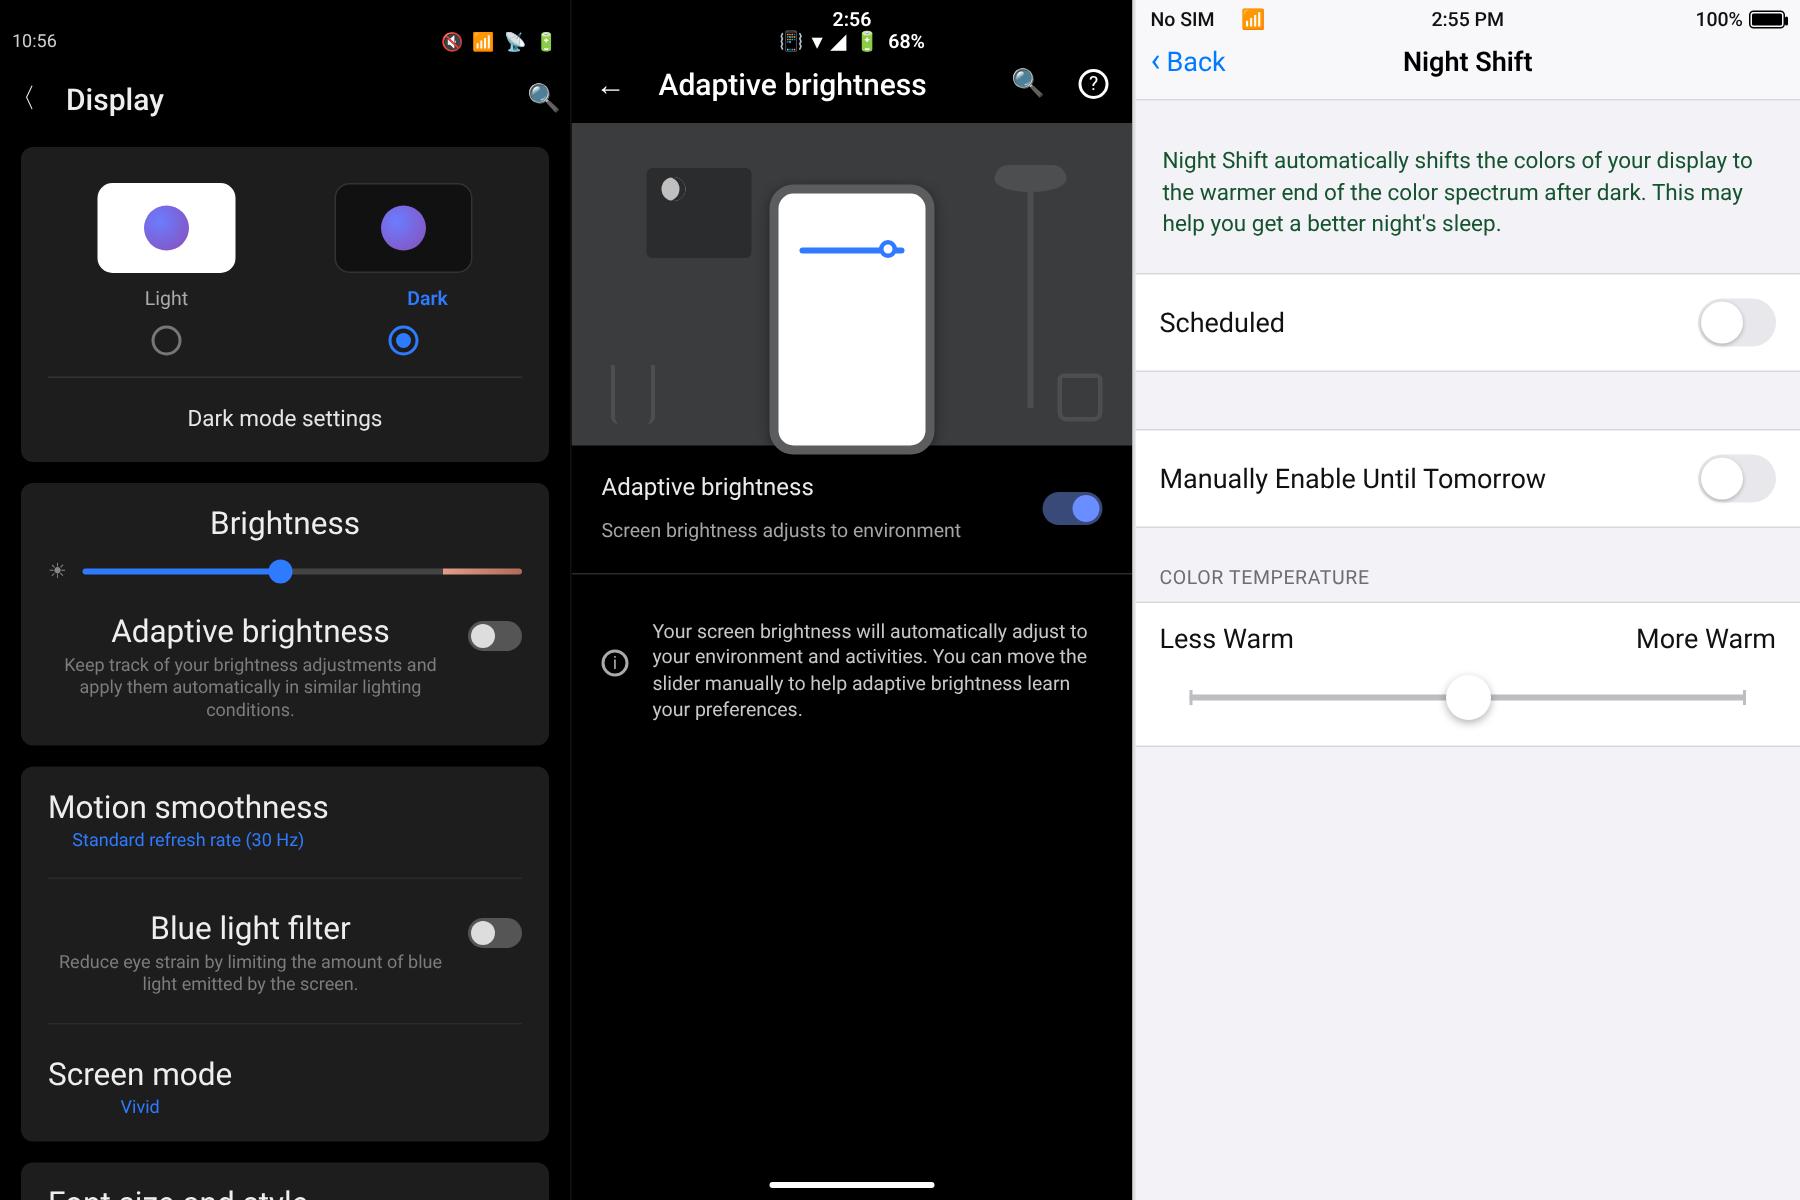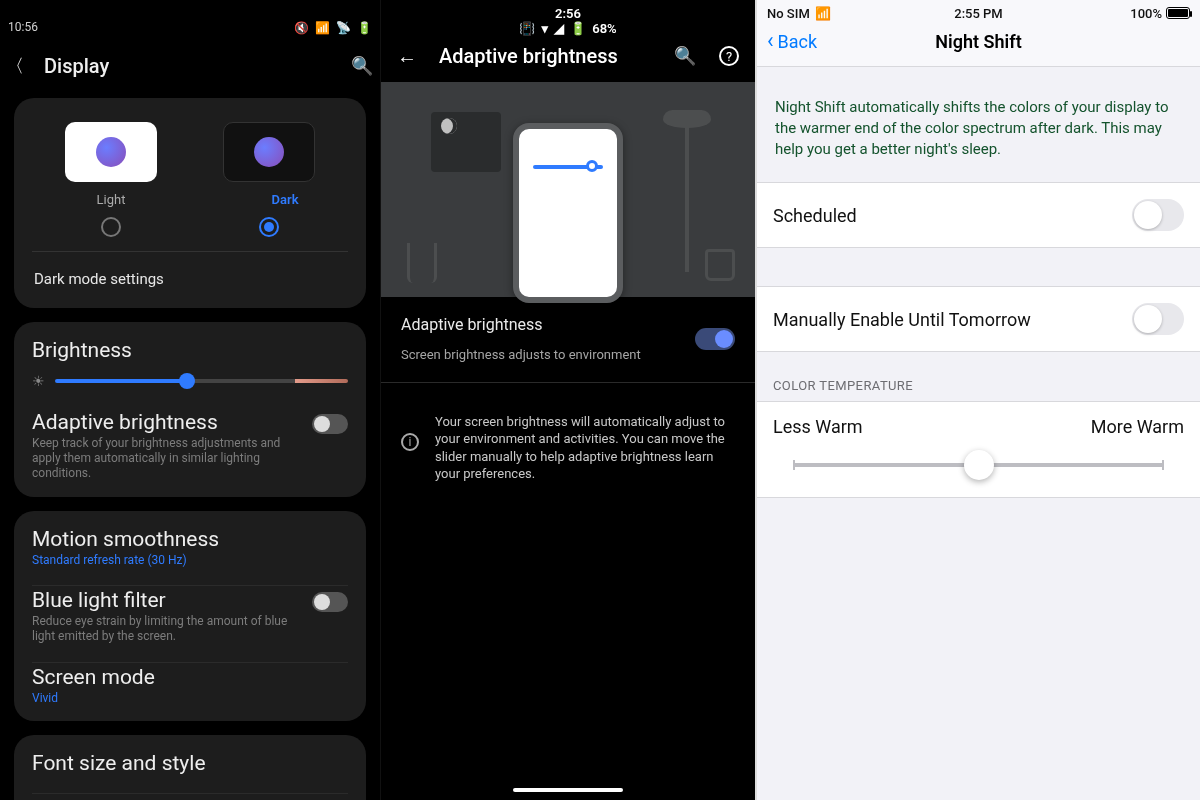--- a/index.html
+++ b/index.html
@@ -14,37 +14,37 @@
   .col1 { width: 380px; background: #000; }
   .col2 { width: 375px; background: #000; border-left: 1px solid #111; }
   .col3 { width: 445px; background: #f2f2f7; border-left: 2px solid #ddd; }
 
   
   .s-inner { padding: 0 14px; font-size: 14px; }
   .s-status { height: 40px; display: flex; justify-content: space-between; align-items: flex-end; padding: 0 8px 6px; color: #d0d0d0; font-size: 12px; }
   .s-status .icons { display:flex; gap:6px; }
   .s-head { display: flex; align-items: center; gap: 20px; padding: 14px 6px 20px; color: #eee; }
   .s-head .title { font-size: 20px; font-weight: 500; flex: 1; }
-  .s-card { background: #1d1d1d; border-radius: 20px; padding: 16px 18px; margin-bottom: 14px; color: #e6e6e6; }
+  .s-card { background: #1d1d1d; border-radius: 8px; padding: 16px 18px; margin-bottom: 14px; color: #e6e6e6; text-align: center; }
   .theme-row { display: flex; justify-content: space-around; padding: 8px 0 4px; }
   .theme-opt { display:flex; flex-direction:column; align-items:center; gap:10px; }
   .theme-thumb { width: 92px; height: 60px; border-radius: 10px; display:flex; align-items:center; justify-content:center; position:relative; }
   .theme-thumb.light { background:#fff; }
   .theme-thumb.dark  { background:#111; border:1px solid #333; }
   .orb { width:30px; height:30px; border-radius:50%; background: radial-gradient(circle at 35% 35%, #6b7dff, #8a4db8); }
   .theme-lbl { font-size:13px; color:#aaa; }
   .theme-lbl.selected { color:#2f7bff; font-weight:600;margin-left:32px; }
   .radio-o { width:20px; height:20px; border:2px solid #777; border-radius:50%; display:flex; align-items:center; justify-content:center; }
   .radio-o.sel { border-color:#2f7bff; }
   .radio-o.sel::after { content:""; width:10px; height:10px; border-radius:50%; background:#2f7bff; }
   .dm-settings { padding: 18px 2px 4px; font-size:15px; border-top:1px solid #333; margin-top:10px; }
   .s-item-title { font-size:21px; color:#eee; }
   .s-item-sub { font-size:12px; color:#7c7c7c; margin-top:2px; line-height:1.25; }
   .s-card .row { display:flex; justify-content:space-between; align-items:flex-start; gap:10px; }
-  .s-card .row + .row { margin-top:18px; padding-top:2px; border-top:1px solid #2b2b2b; }
+  .s-card .row + .row { margin-top:18px; padding-top:22px; border-top:1px solid #2b2b2b; }
   .switch-off {
     width:36px; height:20px; border-radius:12px; background:#555; position:relative; flex:0 0 36px; margin-top:4px;
   }
   .switch-off::after { content:""; position:absolute; left:2px; top:2px; width:16px; height:16px; border-radius:50%; background:#ddd; }
   .slider { display:flex; align-items:center; gap:10px; margin-top:12px; }
   .sun { color:#888; font-size:14px; }
   .track { flex:1; height:4px; border-radius:2px;
     background: linear-gradient(to right, #2f7bff 0%, #2f7bff 45%, #444 45%, #444 82%, #e39b8a 82%, #b16b5a 100%);
     position:relative; }
   .thumb1 { position:absolute; left:45%; top:-6px; width:16px; height:16px; border-radius:50%; background:#2f7bff; transform:translateX(-50%); }
@@ -251,21 +251,21 @@
     <div class="tcol">
       <div class="sub" style="color:#c8c8c8;">Your screen brightness will automatically adjust to your environment and activities. You can move the slider manually to help adaptive brightness learn your preferences.</div>
     </div>
   </div>
 
   <div class="navpill"></div>
 </div>
 
 <div class="col col3">
   <div class="i-status">
-    <span style="flex:1;display:flex;gap:6px;align-items:center;">
+    <span style="flex:1;display:flex;gap:18px;align-items:center;">
       <span>No SIM</span>
       <span class="icn">📶</span>
     </span>
     <span class="c">2:55 PM</span>
     <span class="r" style="flex:1;justify-content:flex-end;">
       <span>100%</span>
       <span class="batt">
           <span class="fill"></span>
         </span>
     </span>

